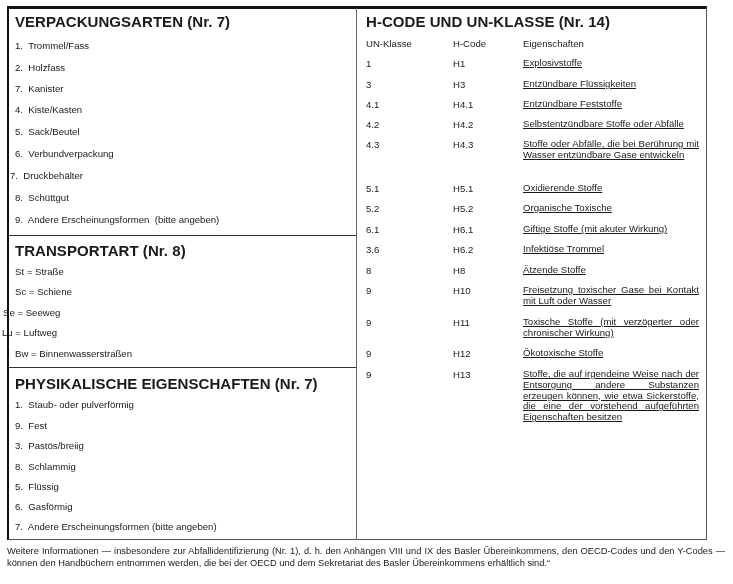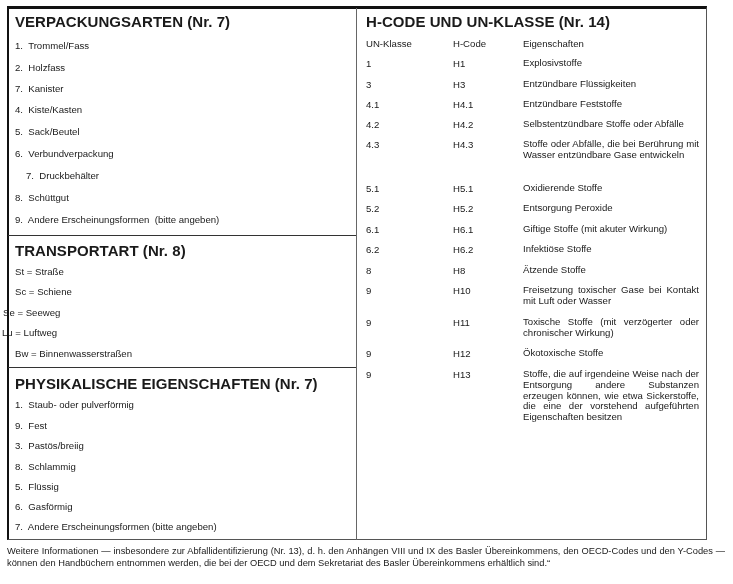--- a/index.html
+++ b/index.html
@@ -54,20 +54,21 @@
       letter-spacing: 0.05px;
     }
     .desc {
       position: absolute;
       left: 523px;
       width: 176px;
       line-height: 10.8px;
       text-align: justify;
       white-space: normal;
       hyphens: manual;
+      text-decoration: underline;
     }
     .footer {
       position: absolute;
       left: 7px;
       top: 546px;
       width: 718px;
       line-height: 11.6px;
       font-size: 9.3px;
       text-align: justify;
       text-align-last: left;
@@ -82,21 +83,21 @@
 <div class="hdiv" style="top:367px"></div>
 
 <div>
   <div class="t h" style="left:15px; top:16px">VERPACKUNGSARTEN (Nr. 7)</div>
   <div class="t" style="left:15px; top:40px; white-space:pre">1.  Trommel/Fass</div>
   <div class="t" style="left:15px; top:62px; white-space:pre">2.  Holzfass</div>
   <div class="t" style="left:15px; top:83px; white-space:pre">7.  Kanister</div>
   <div class="t" style="left:15px; top:104px; white-space:pre">4.  Kiste/Kasten</div>
   <div class="t" style="left:15px; top:126px; white-space:pre">5.  Sack/Beutel</div>
   <div class="t" style="left:15px; top:148px; white-space:pre">6.  Verbundverpackung</div>
-  <div class="t" style="left:26px; top:170px; white-space:pre">7.  Druckbehälter</div>
+  <div class="t" style="left:10px; top:170px; white-space:pre">7.  Druckbehälter</div>
   <div class="t" style="left:15px; top:192px; white-space:pre">8.  Schüttgut</div>
   <div class="t" style="left:15px; top:214px; white-space:pre">9.  Andere Erscheinungsformen  (bitte angeben)</div>
 </div>
 
 <div>
   <div class="t h" style="left:15px; top:245px">TRANSPORTART (Nr. 8)</div>
   <div class="t" style="left:15px; top:266px">St = Straße</div>
   <div class="t" style="left:15px; top:286px">Sc = Schiene</div>
   <div class="t" style="left:3px; top:307px">Se = Seeweg</div>
   <div class="t" style="left:2px; top:327px">Lu = Luftweg</div>
@@ -140,29 +141,29 @@
   <div class="t" style="left:366px; top:139px">4.3</div>
   <div class="t" style="left:453px; top:139px">H4.3</div>
   <div class="desc" style="top:139px">Stoffe oder Abfälle, die bei Berührung mit Wasser entzündbare Gase entwi­ckeln</div>
 
   <div class="t" style="left:366px; top:183px">5.1</div>
   <div class="t" style="left:453px; top:183px">H5.1</div>
   <div class="desc" style="top:183px">Oxidierende Stoffe</div>
 
   <div class="t" style="left:366px; top:203px">5.2</div>
   <div class="t" style="left:453px; top:203px">H5.2</div>
-  <div class="desc" style="top:203px">Entsorgung Peroxide</div>
+  <div class="desc" style="top:203px">Organische Toxische</div>
 
   <div class="t" style="left:366px; top:224px">6.1</div>
   <div class="t" style="left:453px; top:224px">H6.1</div>
   <div class="desc" style="top:224px">Giftige Stoffe (mit akuter Wirkung)</div>
 
-  <div class="t" style="left:366px; top:244px">6.2</div>
+  <div class="t" style="left:366px; top:244px">3.6</div>
   <div class="t" style="left:453px; top:244px">H6.2</div>
-  <div class="desc" style="top:244px">Infektiöse Stoffe</div>
+  <div class="desc" style="top:244px">Infektiöse Trommel</div>
 
   <div class="t" style="left:366px; top:265px">8</div>
   <div class="t" style="left:453px; top:265px">H8</div>
   <div class="desc" style="top:265px">Ätzende Stoffe</div>
 
   <div class="t" style="left:366px; top:285px">9</div>
   <div class="t" style="left:453px; top:285px">H10</div>
   <div class="desc" style="top:285px">Freisetzung toxischer Gase bei Kon­takt mit Luft oder Wasser</div>
 
   <div class="t" style="left:366px; top:317px">9</div>
@@ -171,13 +172,13 @@
 
   <div class="t" style="left:366px; top:348px">9</div>
   <div class="t" style="left:453px; top:348px">H12</div>
   <div class="desc" style="top:348px">Ökotoxische Stoffe</div>
 
   <div class="t" style="left:366px; top:369px">9</div>
   <div class="t" style="left:453px; top:369px">H13</div>
   <div class="desc" style="top:369px">Stoffe, die auf irgendeine Weise nach der Entsorgung andere Substanzen erzeugen können, wie etwa Sicker­stoffe, die eine der vorstehend aufge­führten Eigenschaften besitzen</div>
 </div>
 
-<div class="footer">Weitere Informationen — insbesondere zur Abfallidentifizierung (Nr. 13), d. h. den Anhängen VIII und IX des Basler Übereinkommens, den OECD-Codes und den Y-Codes — können den Handbüchern entnommen werden, die bei der OECD und dem Sekretariat des Basler Übereinkommens erhältlich sind.“</div>
+<div class="footer">Weitere Informationen — insbesondere zur Abfallidentifizierung (Nr. 1), d. h. den Anhängen VIII und IX des Basler Übereinkommens, den OECD-Codes und den Y-Codes — können den Handbüchern entnommen werden, die bei der OECD und dem Sekretariat des Basler Übereinkommens erhältlich sind.“</div>
 
 </body></html>

